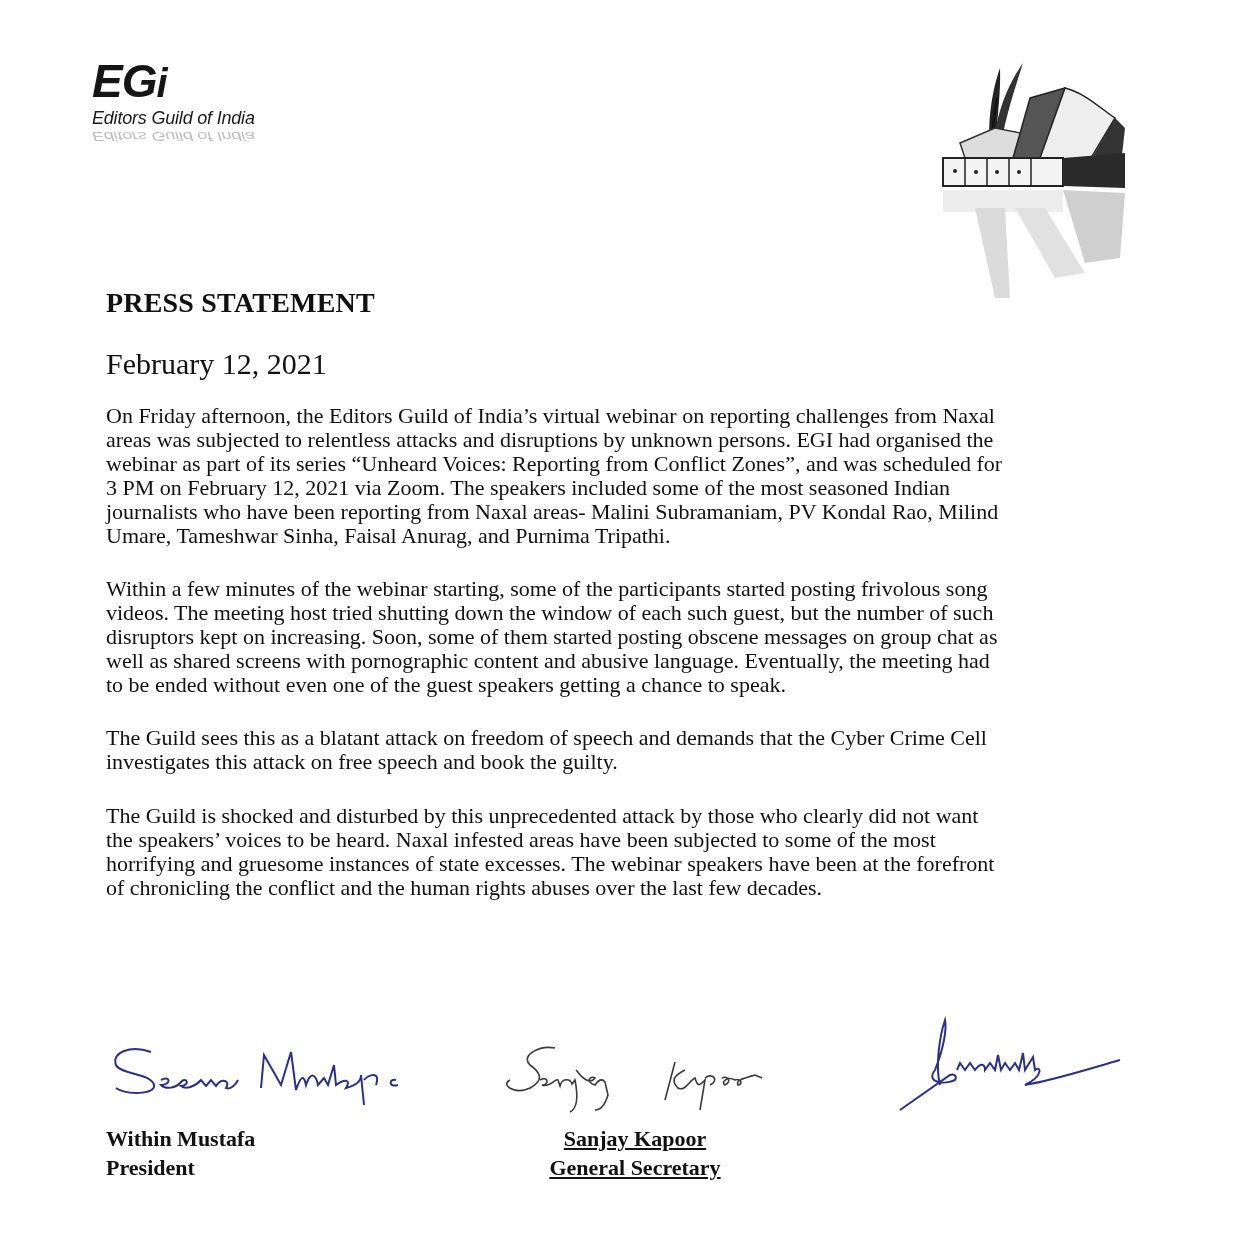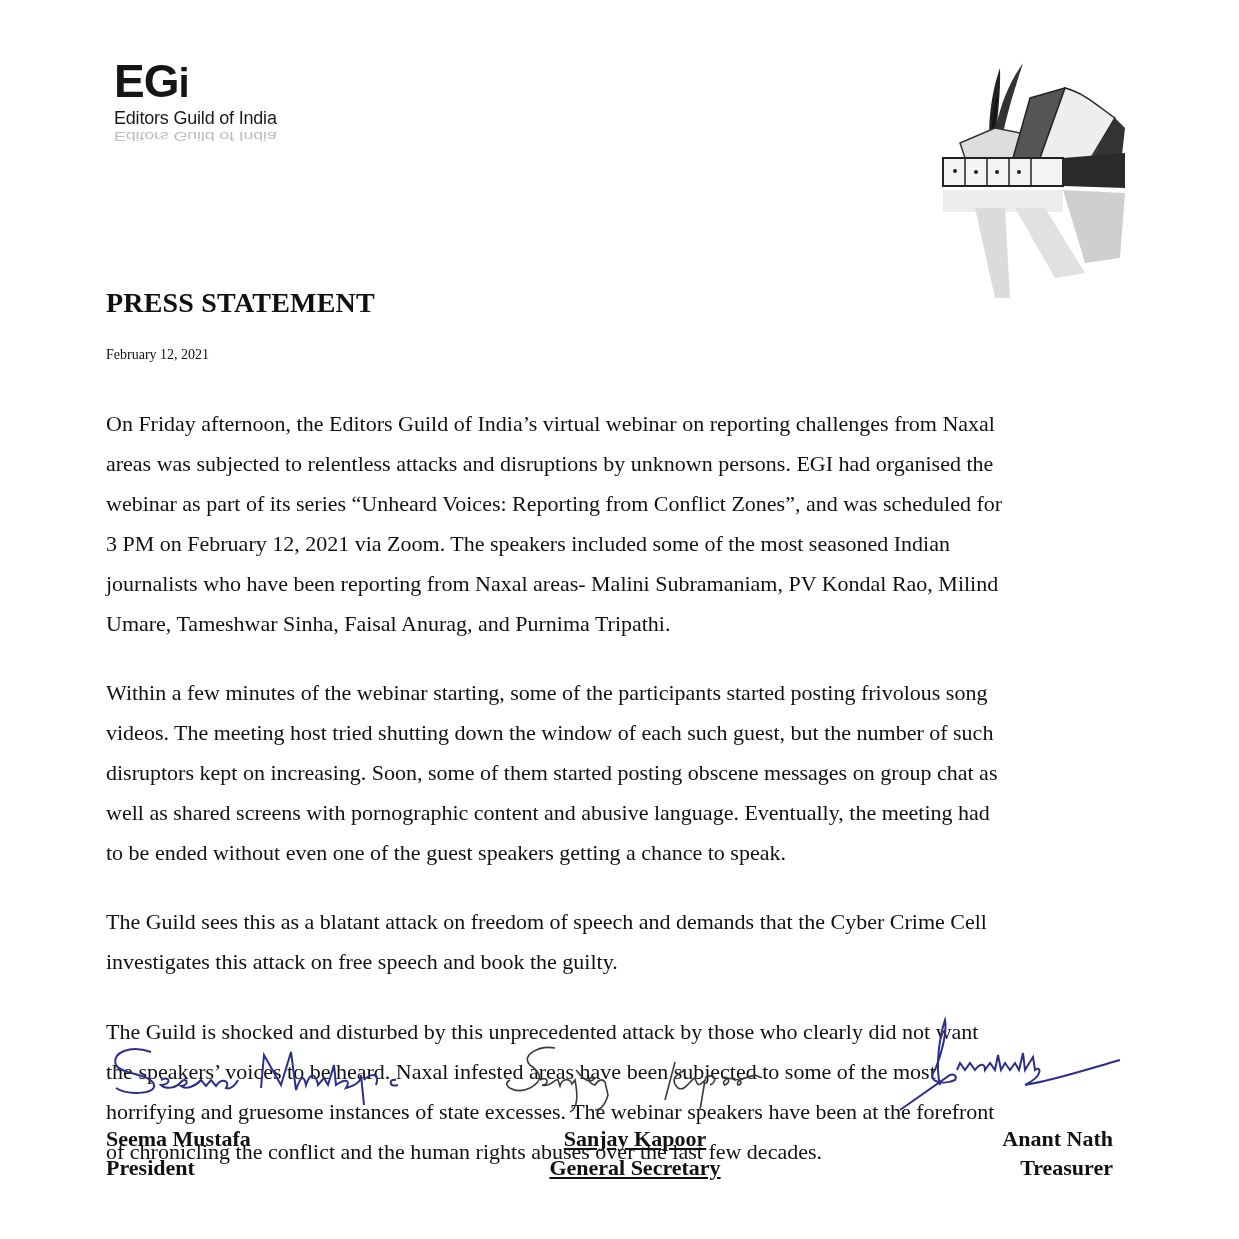--- a/index.html
+++ b/index.html
@@ -1,25 +1,25 @@
 <!DOCTYPE html>
 <html><head>
   <meta charset="utf-8">
   <style>
     html, body { margin: 0; padding: 0; background: #ffffff; }
     body { width: 1239px; height: 1239px; position: relative; overflow: hidden; font-family: "Liberation Serif", serif; color: #111; }
-    .logo { position: absolute; left: 114px; top: 58px; width: 200px; }
+    .logo { position: absolute; left: 92px; top: 58px; width: 200px; font-style: italic; }
     .logo-mark { font-family: "Liberation Sans", sans-serif; font-weight: bold; font-size: 46px; line-height: 46px; letter-spacing: -1px; color: #151515; }
     .logo-mark .i { font-size: 40px; font-weight: bold; }
     .logo-name { font-family: "Liberation Sans", sans-serif; font-size: 18px; line-height: 18px; color: #1a1a1a; margin-top: 3px; letter-spacing: -0.2px; }
     .logo-reflect { font-family: "Liberation Sans", sans-serif; font-size: 18px; line-height: 14px; color: #888; opacity: 0.55; transform: scaleY(-0.7); transform-origin: top; margin-top: 14px; letter-spacing: -0.2px; }
     .illustration { position: absolute; left: 935px; top: 58px; width: 195px; height: 252px; }
     .title { position: absolute; left: 106px; top: 287px; font-size: 28px; font-weight: bold; letter-spacing: 0.2px; }
-    .date { position: absolute; left: 106px; top: 347px; font-size: 14px; }
-    .body { position: absolute; left: 106px; top: 404px; width: 1030px; font-size: 22px; line-height: 40px; }
+    .date { position: absolute; left: 106px; top: 347px; font-size: 30px; }
+    .body { position: absolute; left: 106px; top: 404px; width: 1030px; font-size: 22px; line-height: 24px; }
     .para { margin: 0 0 29.2px 0; white-space: pre-line; }
     .sig { position: absolute; }
     .sig svg { display: block; }
     .sig-name, .sig-role { font-weight: bold; font-size: 22px; line-height: 29px; }
     .sig-left { left: 106px; top: 1040px; }
     .sig-left .sig-text { position: absolute; left: 0; top: 84px; white-space: nowrap; }
     .sig-mid { left: 500px; top: 1040px; width: 270px; }
     .sig-mid .sig-text { position: absolute; left: 0; top: 84px; width: 270px; text-align: center; white-space: nowrap; text-decoration: underline; }
     .sig-right { left: 895px; top: 1015px; width: 218px; }
     .sig-right .sig-text { position: absolute; right: 0; top: 109px; text-align: right; white-space: nowrap; }
@@ -90,21 +90,21 @@
 </div>
 
 <div class="sig sig-left">
   <svg width="320" height="75" viewBox="0 0 320 75">
     <path d="M45 12 C25 5 5 12 10 25 C15 35 45 33 48 45 C50 55 20 55 10 48" fill="none" stroke="#2b2f8a" stroke-width="2"></path>
     <path d="M55 40 C65 35 65 45 55 45 C60 50 70 48 75 42 C80 36 85 45 75 46 C80 50 90 46 95 40 L100 46 L105 40 L110 46 C115 38 125 40 120 48 C125 50 130 44 132 40" fill="none" stroke="#2b2f8a" stroke-width="2"></path>
     <path d="M155 48 L158 15 L175 45 L185 12 L190 50 C195 35 198 35 200 45 C205 30 210 35 212 45 L218 38 L222 45 L228 25 L230 45 C240 38 245 40 240 48 C250 45 255 42 255 35 L258 65 M258 40 C262 35 275 30 270 45" fill="none" stroke="#2b2f8a" stroke-width="2"></path>
     <path d="M290 40 C283 38 282 48 292 45" fill="none" stroke="#2b2f8a" stroke-width="2"></path>
   </svg>
   <div class="sig-text">
-    <div class="sig-name">Seema Mustafa</div>
+    <div class="sig-name">Within Mustafa</div>
     <div class="sig-role">President</div>
   </div>
 </div>
 
 <div class="sig sig-mid">
   <svg width="280" height="75" viewBox="0 0 280 75">
     <path d="M55 8 C40 5 20 15 30 25 C40 32 45 40 30 48 C15 55 0 45 10 40" fill="none" stroke="#3a3a3a" stroke-width="1.6"></path>
     <path d="M40 40 C48 35 50 45 42 45 C50 48 55 38 58 40 L60 46 C62 38 70 38 72 44 L75 40 C78 55 78 68 70 72 M76 30 L77 31 C82 38 90 45 95 38 C90 35 85 42 95 45 C98 40 102 38 105 42 L108 55 C105 65 100 70 95 70" fill="none" stroke="#3a3a3a" stroke-width="1.6"></path>
     <path d="M175 22 L165 60 M185 30 C175 35 170 40 178 48 C185 52 190 40 195 38 C198 48 200 45 205 40 L200 70 M205 38 C212 32 220 40 210 45 M222 38 C228 35 232 42 225 45 C220 42 228 36 235 40 C240 38 244 44 238 45 C235 40 245 38 255 35 L262 38" fill="none" stroke="#3a3a3a" stroke-width="1.6"></path>
   </svg>
@@ -112,17 +112,13 @@
     <div class="sig-name">Sanjay Kapoor</div>
     <div class="sig-role">General Secretary</div>
   </div>
 </div>
 
 <div class="sig sig-right">
   <svg width="240" height="100" viewBox="0 0 240 100">
     <path d="M5 95 L55 60 C60 58 62 62 60 65 C50 70 30 68 40 55 C48 35 52 15 50 5 C45 20 40 50 45 70" fill="none" stroke="#2b2f8a" stroke-width="2"></path>
     <path d="M62 55 L65 48 L70 55 L75 48 L80 55 C85 48 90 48 90 55 L95 48 L100 55 L103 40 L106 55 L110 48 L115 55 L120 48 L124 55 L128 38 L130 55 L138 42 L140 55 C145 50 150 60 130 70 C160 65 190 55 225 45" fill="none" stroke="#2b2f8a" stroke-width="2"></path>
   </svg>
-  <div class="sig-text">
-    <div class="sig-name">Anant Nath</div>
-    <div class="sig-role">Treasurer</div>
-  </div>
 </div>
 
 </body></html>

